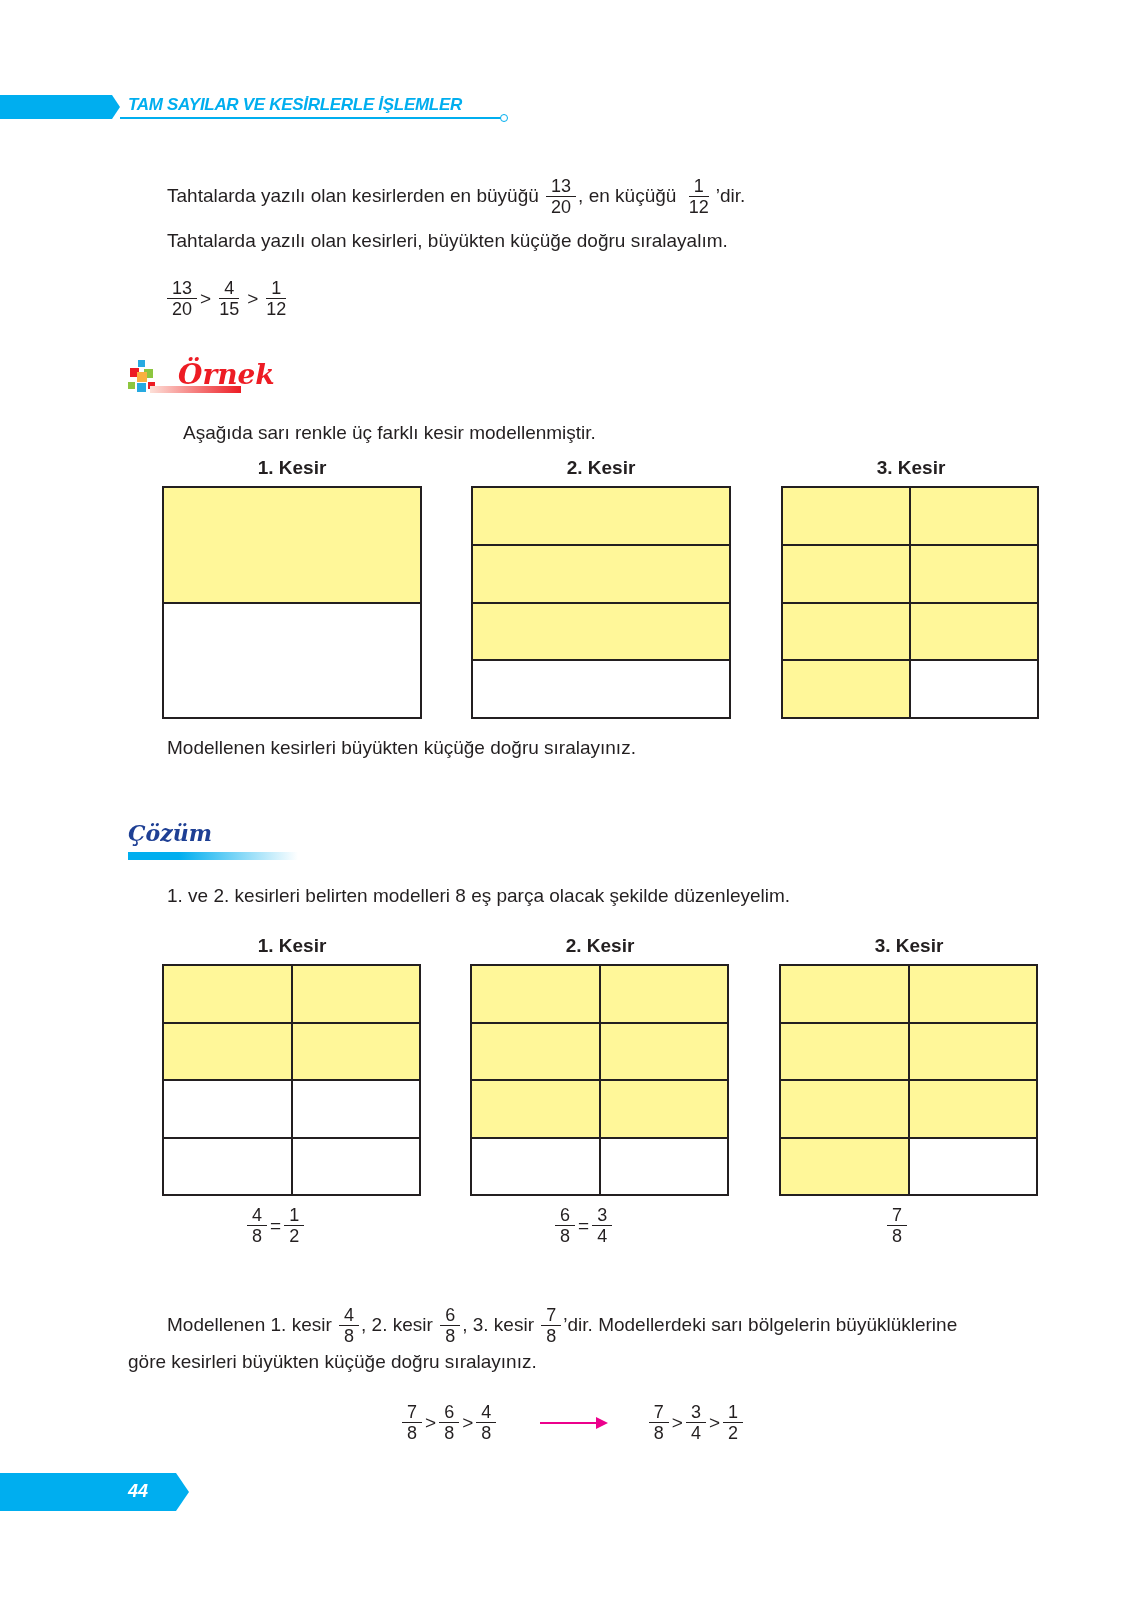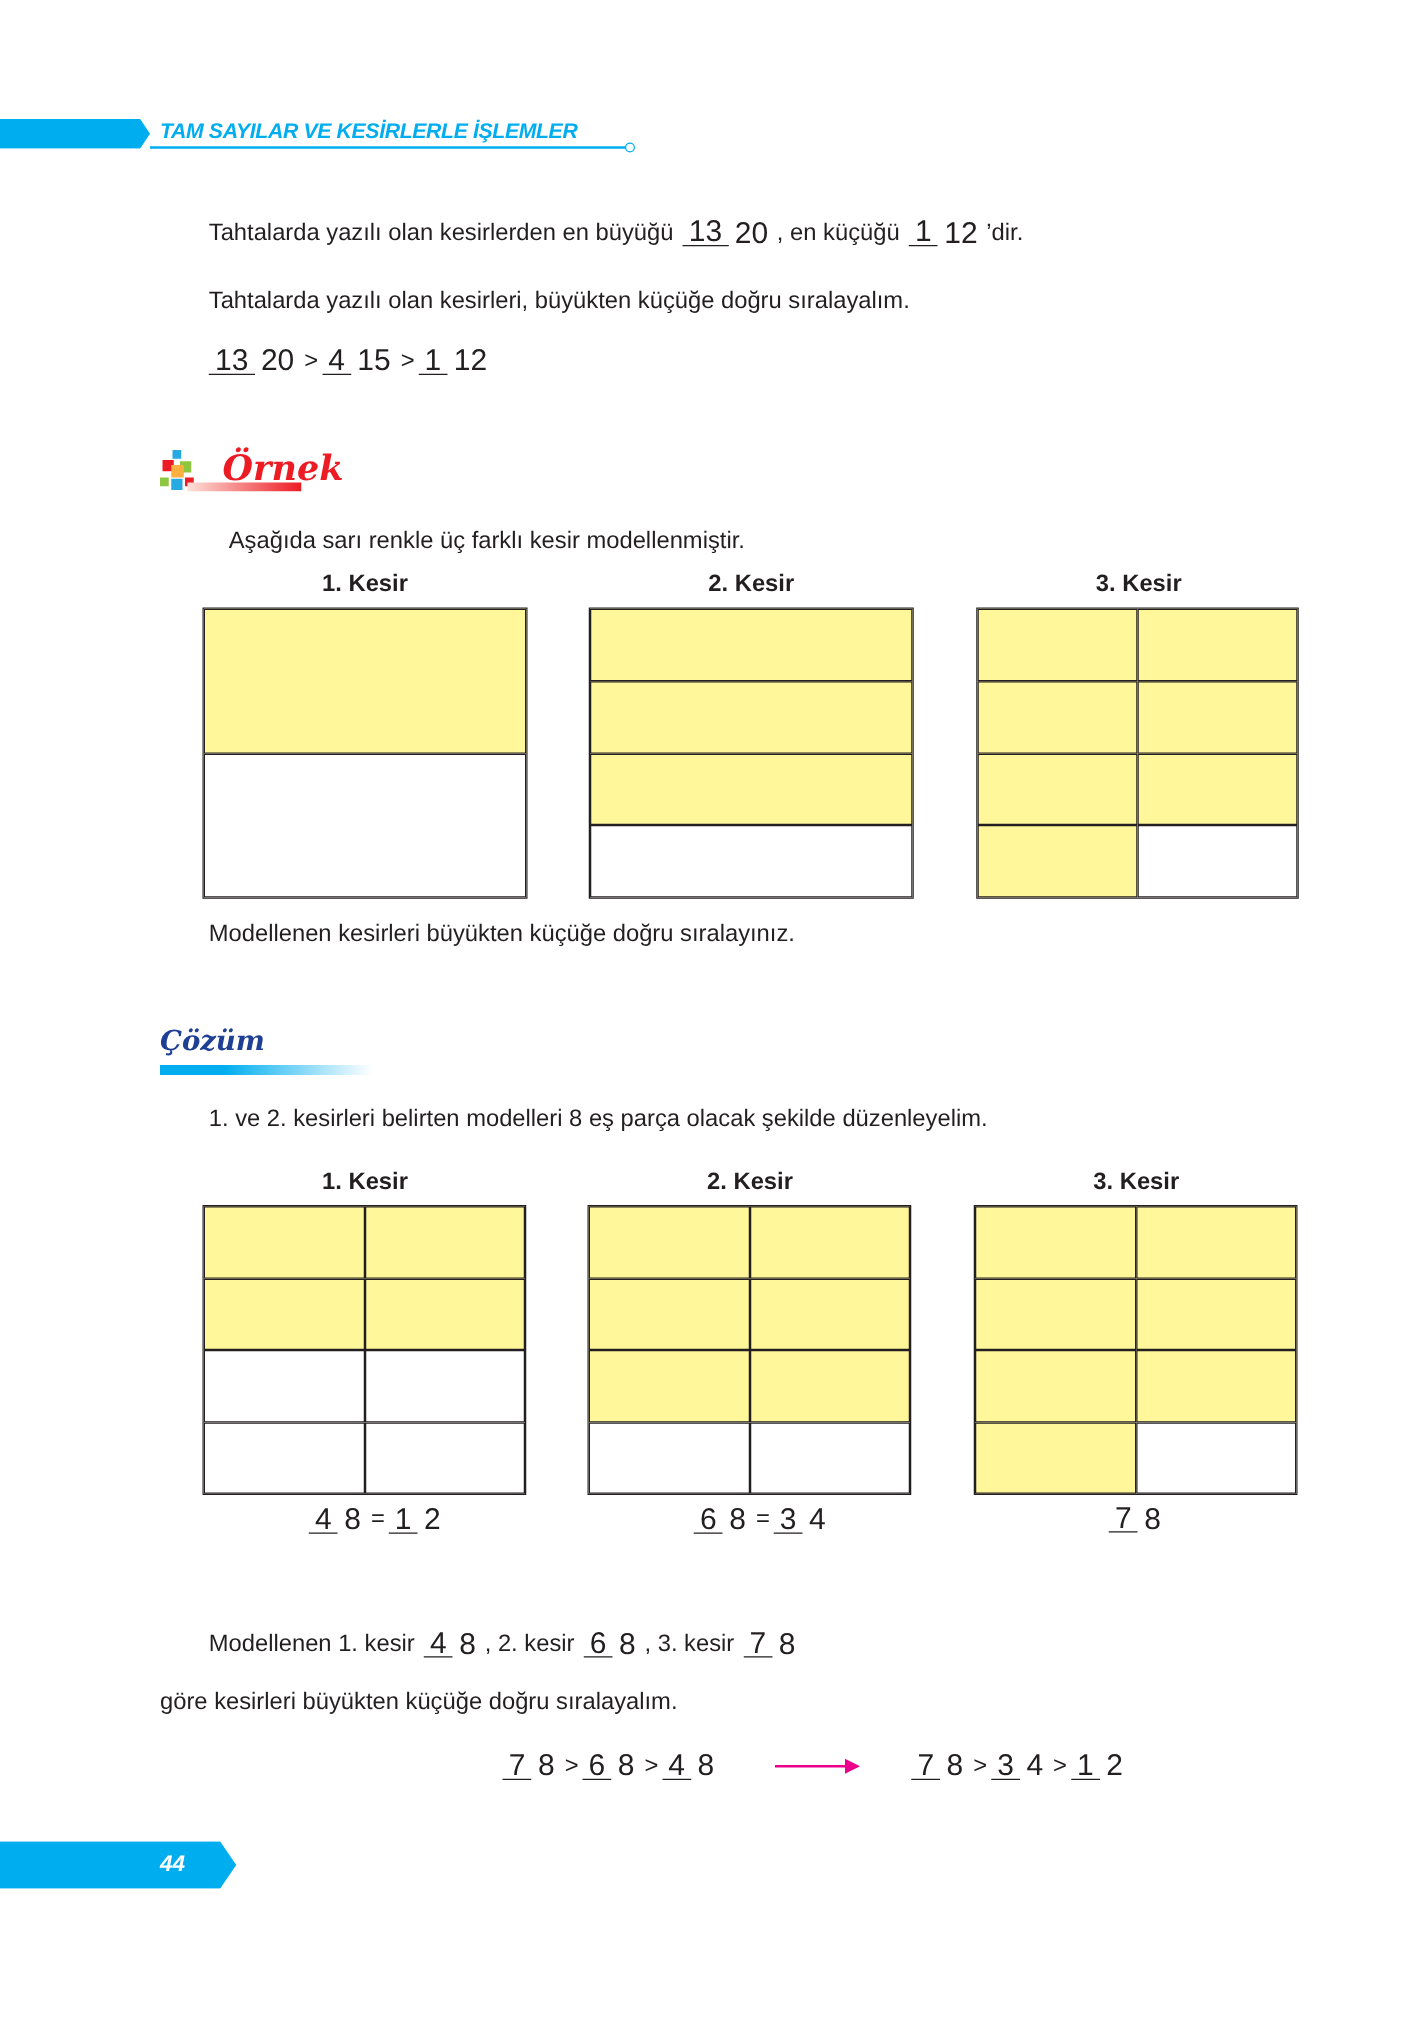--- a/index.html
+++ b/index.html
@@ -1,21 +1,21 @@
 <!DOCTYPE html>
 <html><head>
 <meta charset="utf-8">
 <style>
   html,body{margin:0;padding:0;background:#fff;}
   body{width:1134px;height:1616px;position:relative;overflow:hidden;
        font-family:"Liberation Sans","DejaVu Sans",sans-serif;color:#231f20;}
   .abs{position:absolute;}
   .txt{font-size:19px;line-height:22px;white-space:nowrap;}
-  .frac{display:inline-flex;flex-direction:row;align-items:center;vertical-align:middle;
-        font-size:24px;line-height:20px;margin:0 2px;text-align:center;}
+  .frac{display:inline-flex;flex-direction:column;align-items:center;vertical-align:middle;
+        font-size:18px;line-height:20px;margin:0 2px;text-align:center;}
   .frac .num{padding:0 5px;border-bottom:1.5px solid #231f20;}
   .frac .den{padding:0 5px;}
   .op{display:inline-block;vertical-align:middle;font-size:19px;margin:0 1px;}
   .header-bar{left:0;top:95px;width:120px;height:24px;background:#00aeef;
        clip-path:polygon(0 0,112px 0,120px 12px,112px 24px,0 24px);}
   .header-title{left:128px;top:95px;font-size:17px;font-weight:bold;font-style:italic;color:#00aeef;
        letter-spacing:-0.3px;}
   .header-line{left:120px;top:117px;width:382px;height:2px;background:#00aeef;}
   .header-dot{left:500px;top:114px;width:6px;height:6px;border:1.5px solid #00aeef;border-radius:50%;background:#fff;}
   .ornek-bar{left:150px;top:386px;width:91px;height:7px;background:linear-gradient(90deg,#fde0d8,#ed1c24);}
@@ -179,23 +179,23 @@
       <span class="num">4</span>
       <span class="den">8</span>
     </span><span>, 2. kesir</span>
   <span class="frac">
       <span class="num">6</span>
       <span class="den">8</span>
     </span><span>, 3. kesir</span>
   <span class="frac">
       <span class="num">7</span>
       <span class="den">8</span>
-    </span>
-</div>
-<div class="abs txt" style="left:128px;top:1351px;">göre kesirleri büyükten küçüğe doğru sıralayalım.</div>
+    </span><span>’dir. Modellerdeki sarı bölgelerin büyüklüklerine</span>
+</div>
+<div class="abs txt" style="left:128px;top:1351px;">göre kesirleri büyükten küçüğe doğru sıralayınız.</div>
 
 <div class="abs txt" style="left:400px;top:1402px;">
   <span class="frac">
       <span class="num">7</span>
       <span class="den">8</span>
     </span><span class="op">&gt;</span><span class="frac">
       <span class="num">6</span>
       <span class="den">8</span>
     </span><span class="op">&gt;</span><span class="frac">
       <span class="num">4</span>

